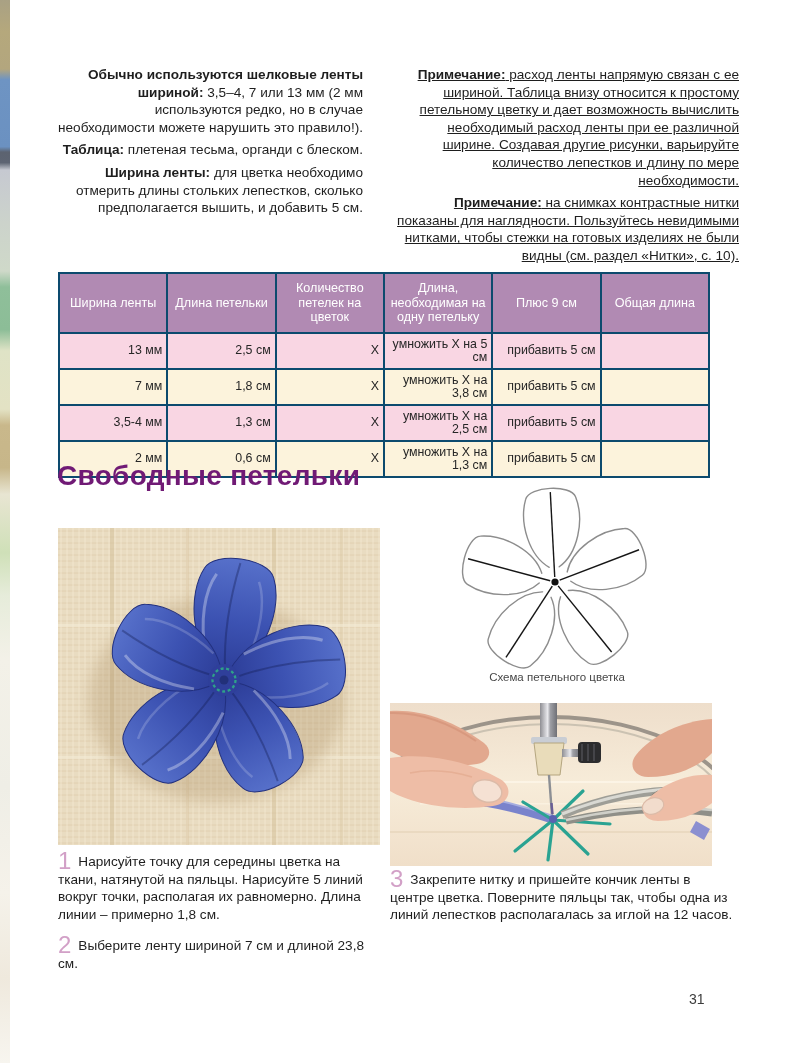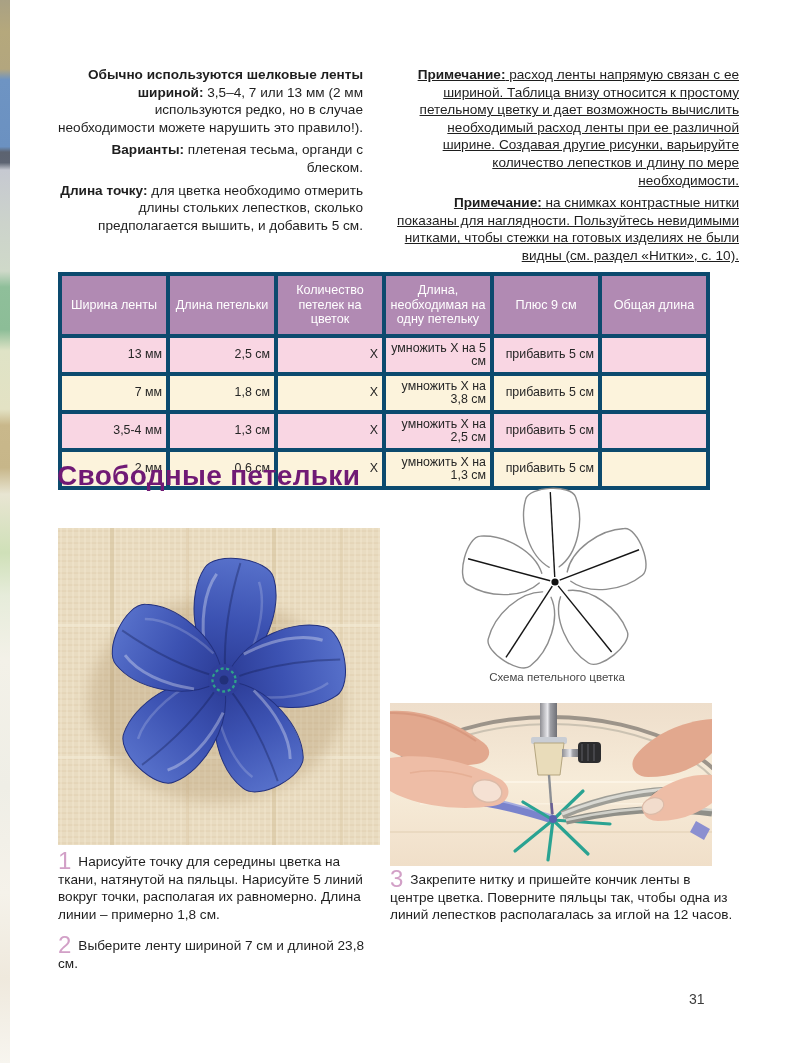--- a/index.html
+++ b/index.html
@@ -23,21 +23,21 @@
   }
   .intro{position:absolute;left:58px;top:66px;width:681px;display:flex;gap:29px;}
   .col-l{width:305px;}
   .col-r{width:347px;text-decoration:underline;}
   .para{margin:0 0 5px 0;font-size:13.6px;line-height:17.6px;color:#1e1e1e;text-align:right;}
   .lead{font-weight:bold;}
 
   .table-wrap{position:absolute;left:58px;top:272px;}
   table.ribbon{border-collapse:collapse;width:652px;table-layout:fixed;}
   table.ribbon th, table.ribbon td{
-    border:4px solid #0c4a6e;text-align:center;vertical-align:middle;padding:2px 4px;
+    border:2px solid #0c4a6e;text-align:center;vertical-align:middle;padding:2px 4px;
   }
   table.ribbon th{
     background:#b18ab3;color:#ffffff;font-weight:400;font-size:12.6px;line-height:14.5px;height:54px;
   }
   table.ribbon td{font-size:12.4px;line-height:13.5px;height:30px;color:#262626;text-align:right;}
   table.ribbon tbody tr:nth-child(odd) td{background:#f9d6e3;}
   table.ribbon tbody tr:nth-child(even) td{background:#fcf3dc;}
 
   .section-title{
     position:absolute;left:57px;top:460px;font-size:28px;font-weight:700;
@@ -61,22 +61,22 @@
   .page-num{position:absolute;left:689px;top:991px;font-size:14px;color:#3c3c3c;text-align:right;}
 </style>
 </head>
 <body>
 
 <div class="edge-strip"></div>
 
 <div class="intro">
   <div class="col-l">
     <p class="para"><span class="lead">Обычно используются шелковые ленты шириной:</span><span> 3,5–4, 7 или 13 мм (2 мм используются редко, но в случае необходимости можете нарушить это правило!).</span></p>
-    <p class="para"><span class="lead">Варианты:</span><span> плетеная тесьма, органди с блеском.</span></p>
-    <p class="para"><span class="lead">Длина точку:</span><span> для цветка необходимо отмерить длины стольких лепестков, сколько предполагается вышить, и добавить 5 см.</span></p>
+    <p class="para"><span class="lead">Таблица:</span><span> плетеная тесьма, органди с блеском.</span></p>
+    <p class="para"><span class="lead">Ширина ленты:</span><span> для цветка необходимо отмерить длины стольких лепестков, сколько предполагается вышить, и добавить 5 см.</span></p>
   </div>
   <div class="col-r">
     <p class="para"><span class="lead">Примечание:</span><span> расход ленты напрямую связан с ее шириной. Таблица внизу относится к простому петельному цветку и дает возможность вычислить необходимый расход ленты при ее различной ширине. Создавая другие рисунки, варьируйте количество лепестков и длину по мере необходимости.</span></p>
     <p class="para"><span class="lead">Примечание:</span><span> на снимках контрастные нитки показаны для наглядности. Пользуйтесь невидимыми нитками, чтобы стежки на готовых изделиях не были видны (см. раздел «Нитки», с. 10).</span></p>
   </div>
 </div>
 
 <div class="table-wrap">
   <table class="ribbon">
     <thead>

